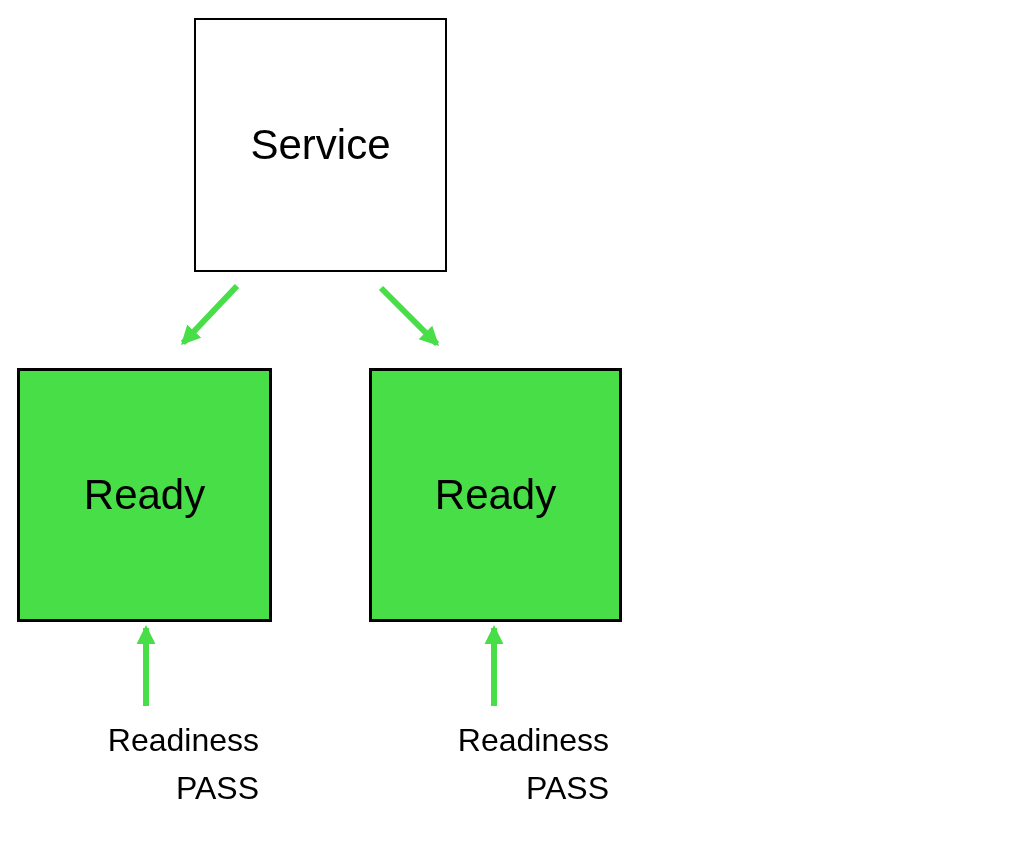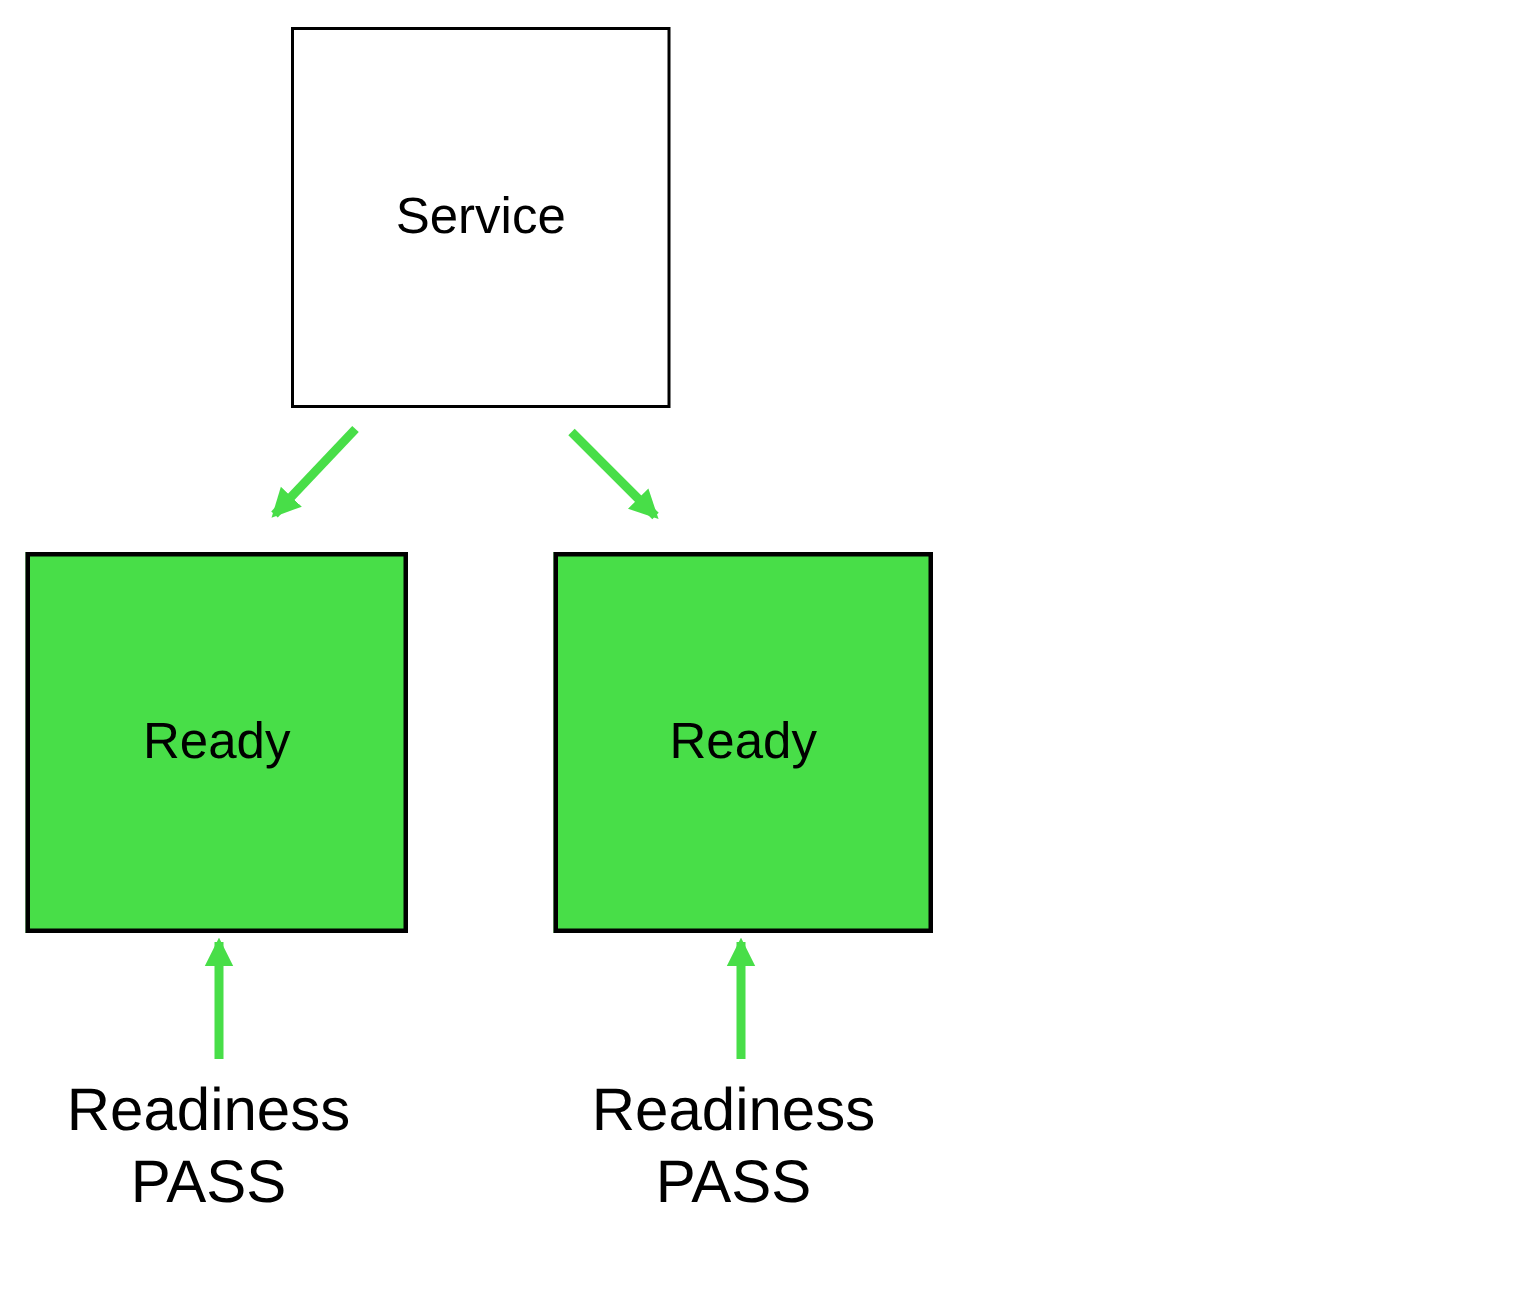--- a/index.html
+++ b/index.html
@@ -34,21 +34,21 @@
   }
   .arrow-head-shape { fill: var(--arrow-green); }
 
   .node {
     position: absolute;
     display: flex;
     align-items: center;
     justify-content: center;
     text-align: center;
     color: var(--text-black);
-    font-size: 34px;
+    font-size: 42px;
     line-height: 1.15;
   }
   .node-service {
     left: 194px; top: 18px;
     width: 253px; height: 254px;
     background: #ffffff;
     border: 2px solid var(--border-black);
   }
   .node-pod {
     width: 255px; height: 254px;
@@ -57,23 +57,23 @@
     border: 3px solid var(--border-black);
     text-align: right;
   }
   .node-pod-left  { left: 17px; }
   .node-pod-right { left: 369px; width: 253px; }
 
   .caption {
     position: absolute;
     top: 716px;
     width: 240px;
-    text-align: center;
+    text-align: right;
     color: var(--text-black);
-    font-size: 40px;
+    font-size: 32px;
     line-height: 48px;
   }
   .caption-left  { left: 19px; }
   .caption-right { left: 369px; }
 </style>
 </head>
 <body>
 
 <div class="canvas">
 

